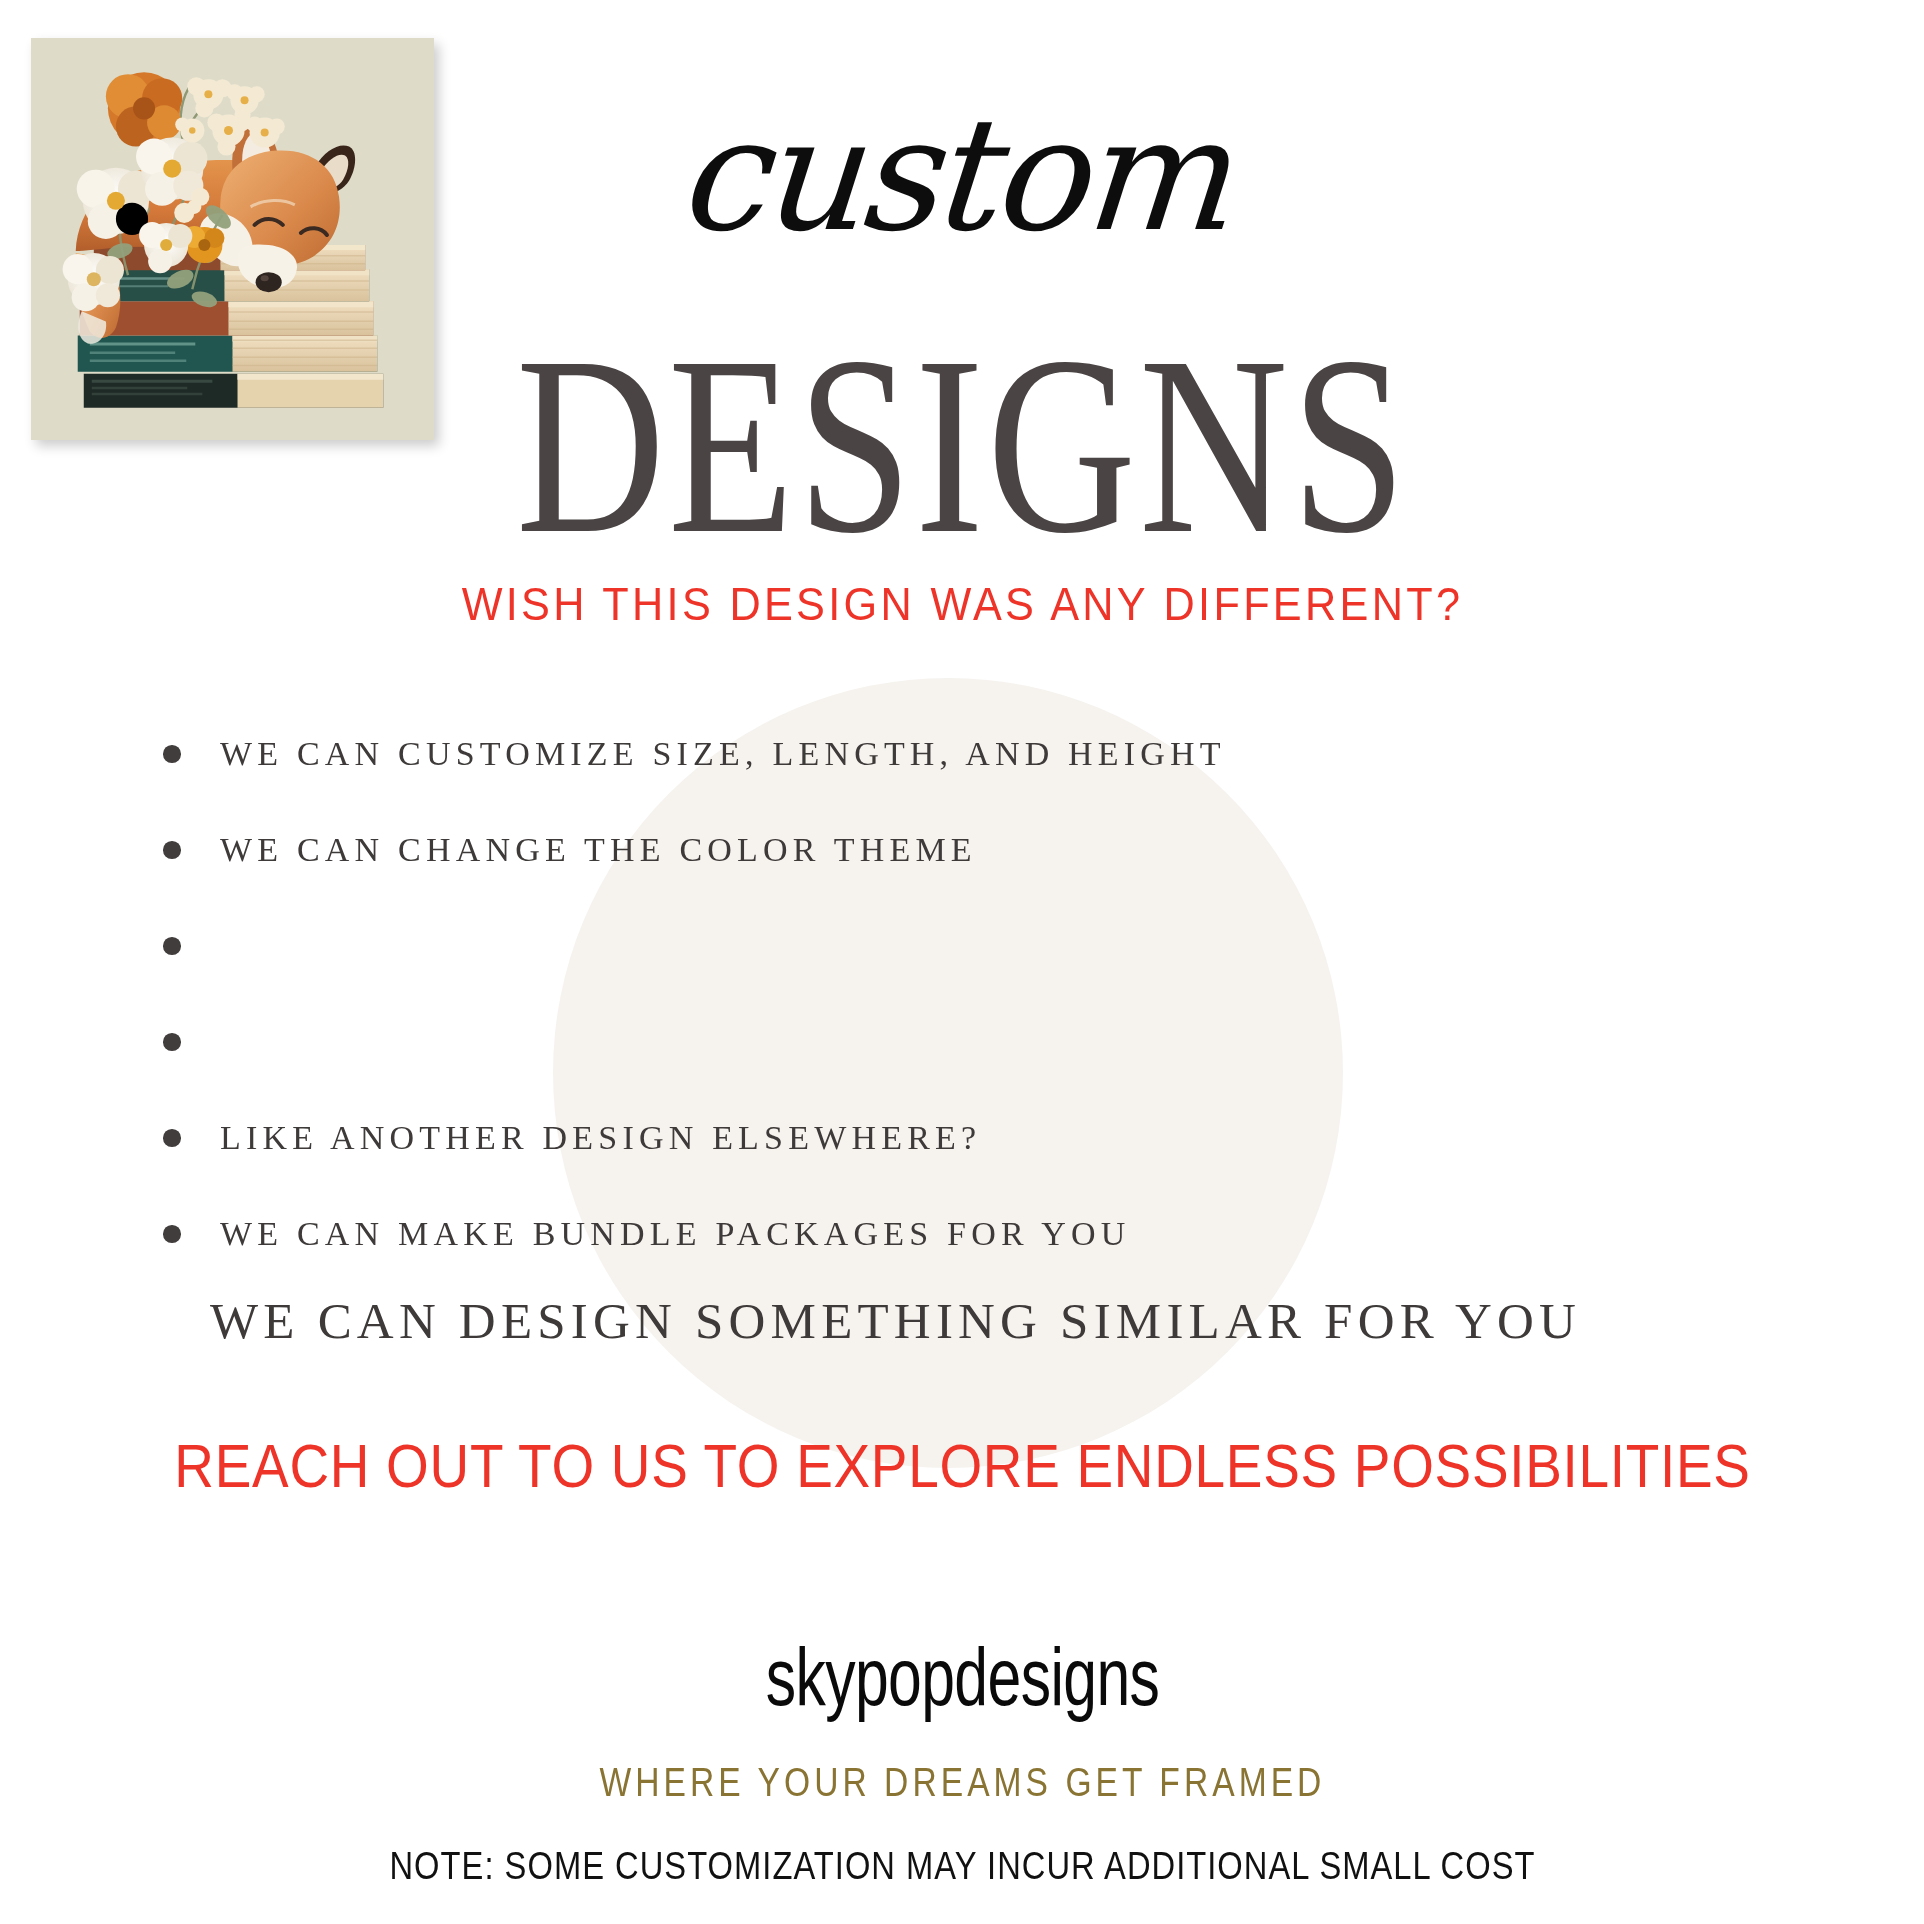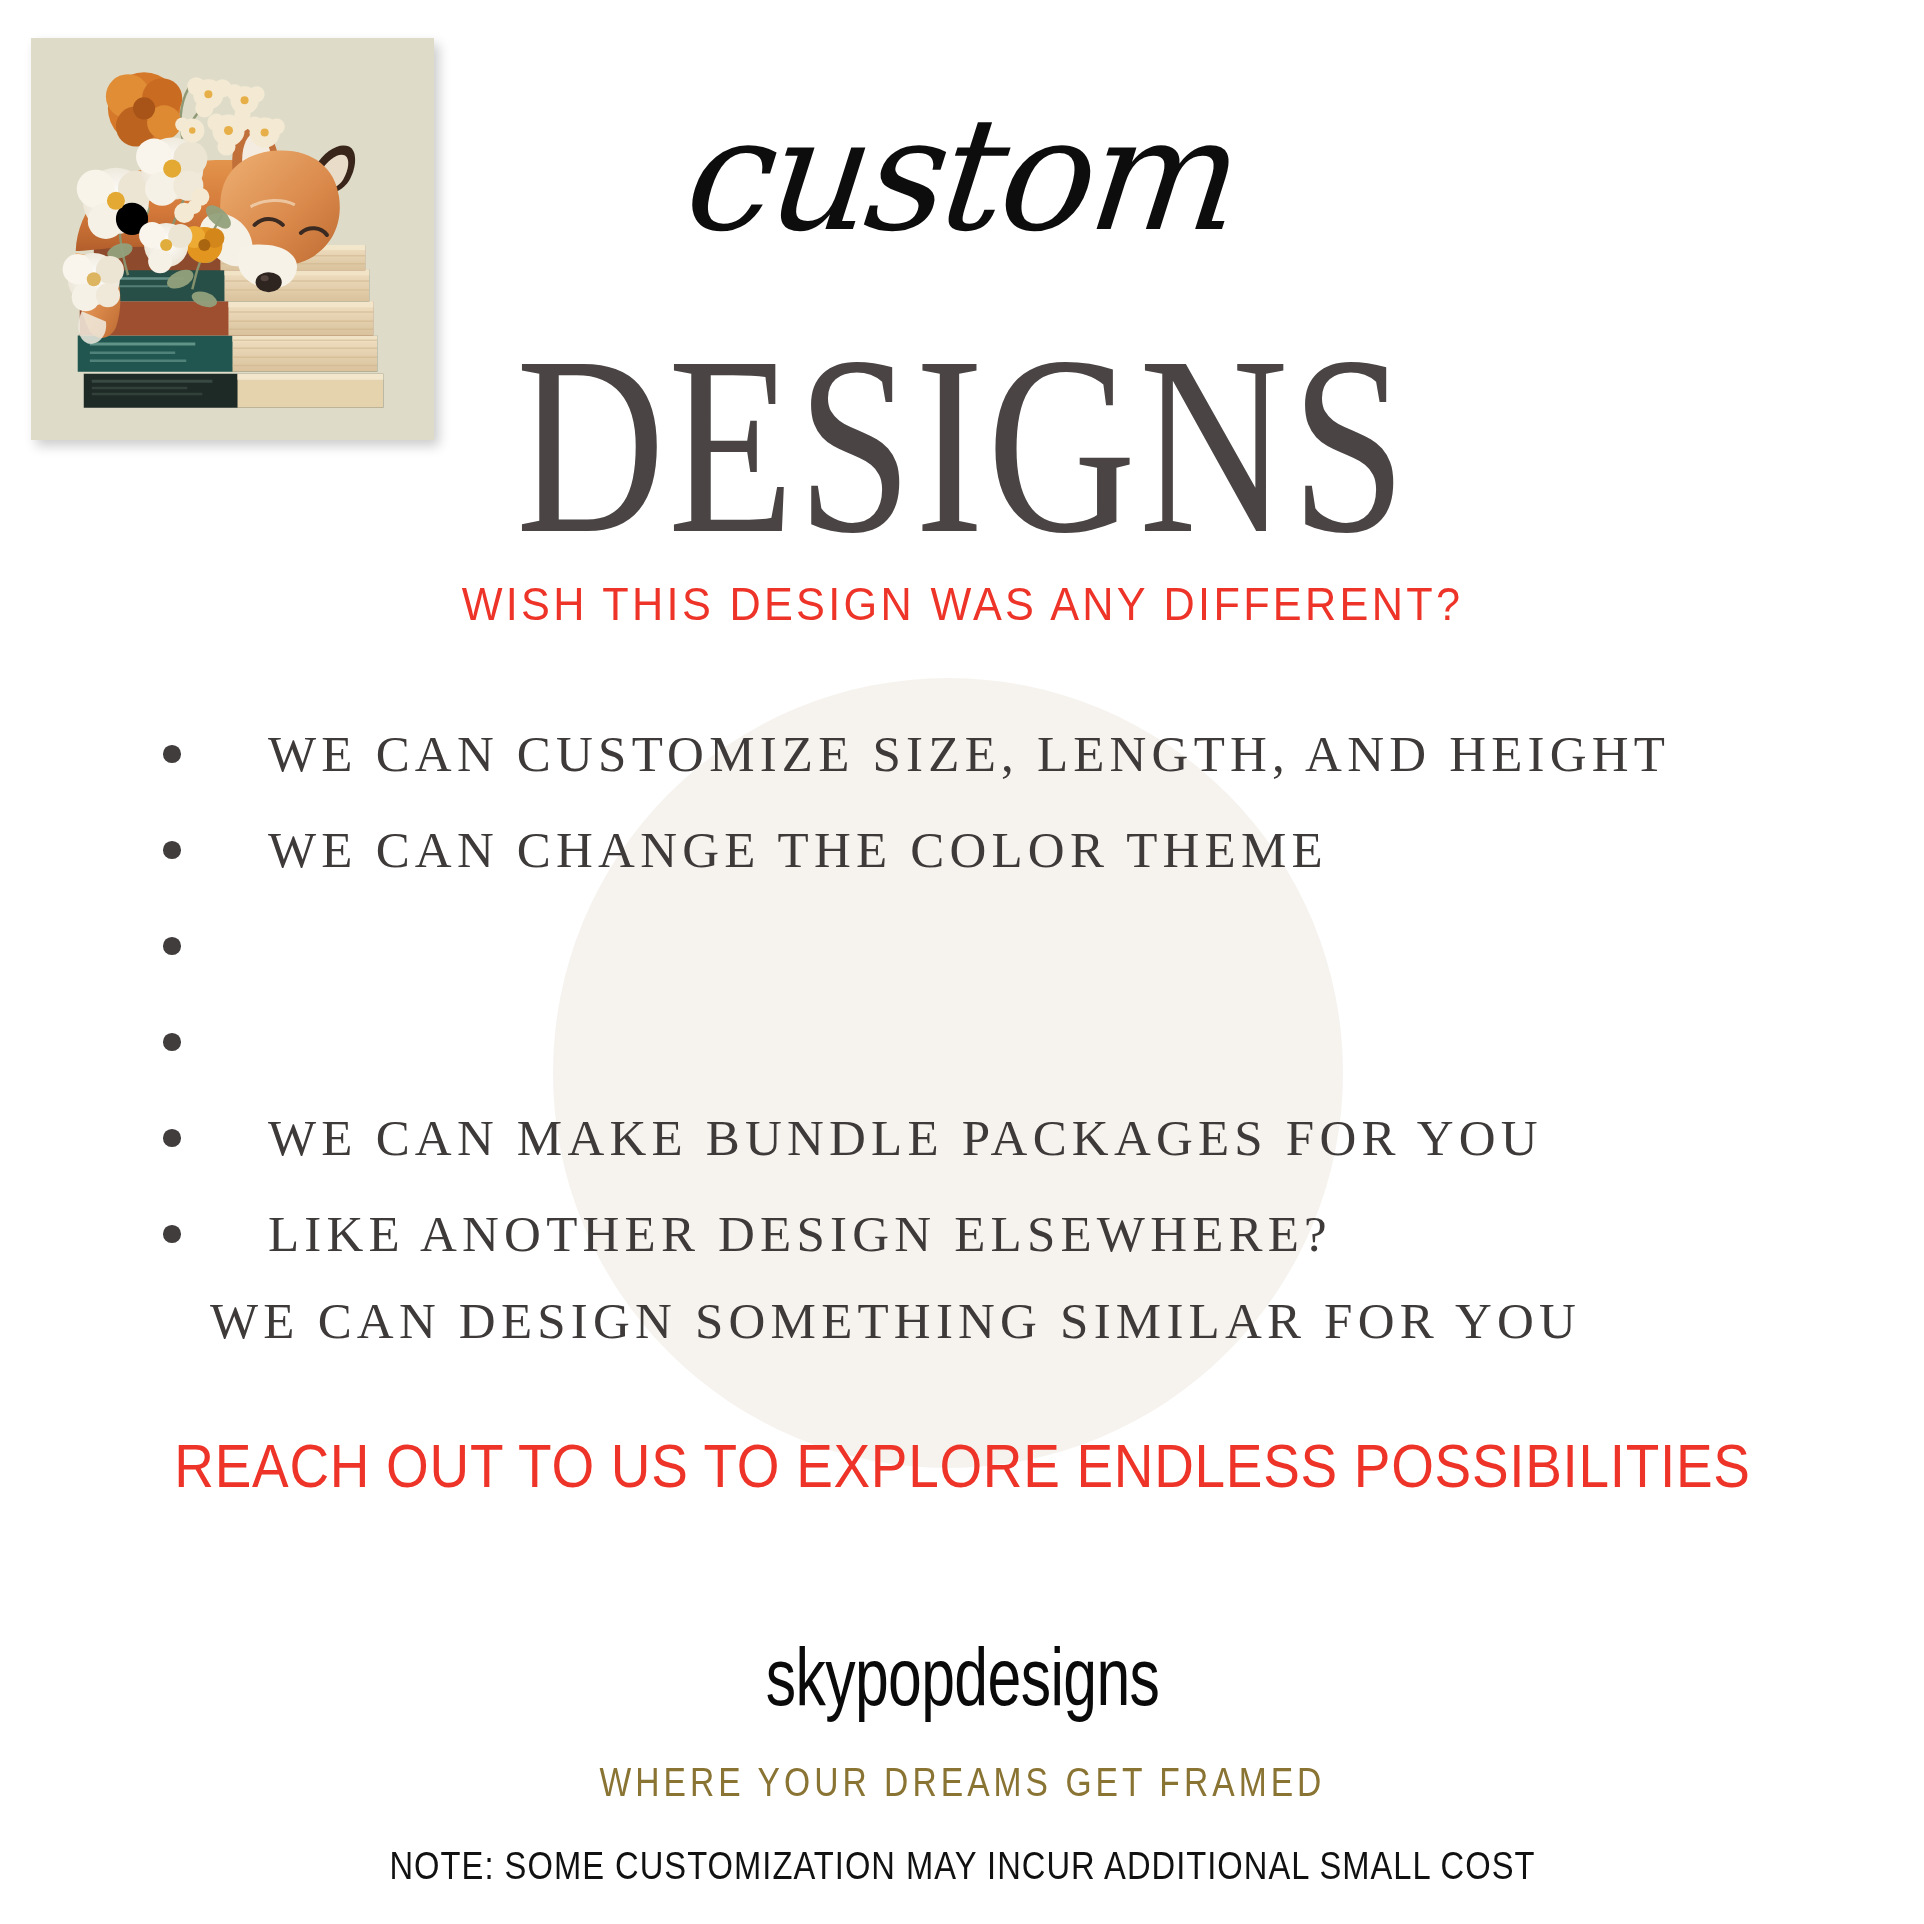--- a/index.html
+++ b/index.html
@@ -97,25 +97,24 @@
     position:absolute;
     left:6.4px; top:50%;
     margin-top:-8.8px;
     width:17.6px; height:17.6px;
     border-radius:50%;
     background:#413d3c;
   }
   #feature-list li .txt{
     font-family:"Liberation Serif", serif;
     font-weight:400;
-    font-size:51px;
+    font-size:34px;
     letter-spacing:5.2px;
     color:#3d3a39;
     white-space:nowrap;
-    margin-left:48px;
   }
   #feature-continuation{
     position:absolute;
     left:210px; top:1280px;
     font-family:"Liberation Serif", serif;
     font-weight:400;
     font-size:51px;
     letter-spacing:5.2px;
     color:#3d3a39;
     white-space:nowrap;
@@ -413,25 +412,25 @@
     <span class="txt">WE CAN CHANGE THE COLOR THEME</span>
   </li>
   <li>
     <span class="dot"></span>
   </li>
   <li>
     <span class="dot"></span>
   </li>
   <li>
     <span class="dot"></span>
+    <span class="txt">LIKE ANOTHER DESIGN ELSEWHERE?</span>
+  </li>
+  <li>
+    <span class="dot"></span>
     <span class="txt">WE CAN MAKE BUNDLE PACKAGES FOR YOU</span>
-  </li>
-  <li>
-    <span class="dot"></span>
-    <span class="txt">LIKE ANOTHER DESIGN ELSEWHERE?</span>
   </li>
 </ul>
 
 <div id="feature-continuation">WE CAN DESIGN SOMETHING SIMILAR FOR YOU</div>
 
 <div id="cta-red">REACH OUT TO US TO EXPLORE ENDLESS POSSIBILITIES</div>
 
 <div id="brand-logo">skypopdesigns</div>
 <div id="brand-tagline">WHERE YOUR DREAMS GET FRAMED</div>
 <div id="footer-note">NOTE: SOME CUSTOMIZATION MAY INCUR ADDITIONAL SMALL COST</div>

